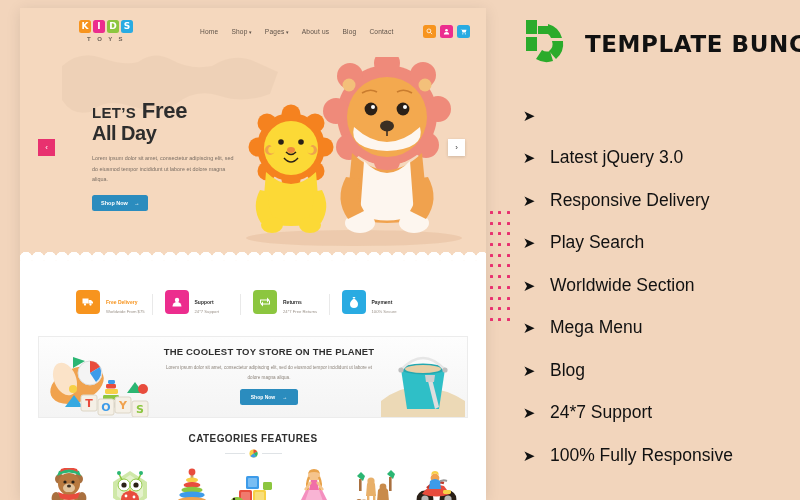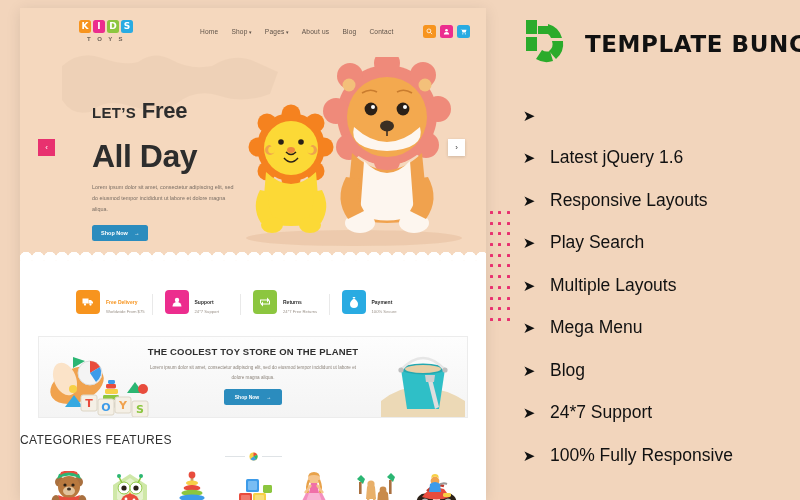--- a/index.html
+++ b/index.html
@@ -91,21 +91,21 @@
     width:13px; height:13px; border-radius:2.5px;
     display:flex; align-items:center; justify-content:center;
     color:#fff;
   }
   .nav-ic svg { width:7px; height:7px; fill:#fff; }
 
   
   .hero-copy { position:absolute; left:72px; top:92px; width:180px; z-index:3; }
   .h-l1 { font-size:22px; line-height:1.02; color:#2d2d2d; font-weight:bold; letter-spacing:-.3px; }
   .h-l1 .lets { font-size:15px; letter-spacing:.3px; }
-  .h-l2 { font-size:32px; line-height:1.02; color:#2d2d2d; font-weight:bold; margin-top:18px; letter-spacing:-.5px; }
+  .h-l2 { font-size:20px; line-height:1.02; color:#2d2d2d; font-weight:bold; margin-top:1px; letter-spacing:-.5px; }
   .h-desc { font-size:5.4px; line-height:2.0; color:#7a6e64; margin-top:9px; width:148px; }
   .h-btn {
     margin-top:10px; display:inline-flex; align-items:center; gap:6px;
     background:#2b8cbe; color:#fff; font-size:5.5px; font-weight:bold;
     padding:5px 9px; border-radius:2.5px;
   }
 
   
   .lions { position:absolute; right:14px; bottom:14px; width:236px; height:190px; z-index:2; }
 
@@ -135,35 +135,35 @@
   .svc-ic svg { width:12px; height:12px; fill:#fff; }
   .svc-t1 { font-size:5px; font-weight:bold; color:#f0a500; white-space:nowrap; }
   .svc-t2 { font-size:4.2px; color:#9b9289; margin-top:1.5px; white-space:nowrap; }
 
   
   .banner {
     position:absolute; left:18px; top:328px; width:430px; height:82px;
     background:linear-gradient(180deg,#fdfdfd,#f4f4f4);
     border:1px solid #ececec; overflow:hidden;
   }
-  .banner-center { position:absolute; left:0; top:9px; width:100%; text-align:center; }
+  .banner-center { position:absolute; left:16px; top:9px; width:100%; text-align:center; }
   .bn-title { font-size:9.5px; font-weight:bold; color:#2f2f2f; letter-spacing:.2px; }
   .bn-desc { font-size:4.6px; line-height:2.1; color:#8d857c; margin-top:6px; }
   .bn-btn {
     margin-top:7px; display:inline-flex; align-items:center; gap:7px;
     background:#2b8cbe; color:#fff; font-size:5px; font-weight:bold;
     padding:5px 11px; border-radius:2.5px;
   }
   .banner-left { position:absolute; left:4px; bottom:0; width:116px; height:72px; }
   .banner-right { position:absolute; right:2px; bottom:0; width:84px; height:78px; }
 
   
   .cats { position:absolute; left:0; top:425px; width:100%; }
   .cats-title {
-    text-align:left; font-size:12px; font-weight:normal;
+    text-align:center; font-size:10px; font-weight:bold;
     color:#2f2f2f; letter-spacing:.4px;
   }
   .cats-div {
     display:flex; align-items:center; justify-content:center;
     gap:4px; margin-top:5px;
   }
   .cats-div .bar { width:20px; height:1.5px; background:#dfe3e6; }
   .cats-row {
     display:flex; justify-content:space-between;
     padding:0 26px; margin-top:10px;
@@ -189,33 +189,33 @@
     </span>
     <span class="brand-name">TEMPLATE BUNCH</span>
   </div>
 
   <ul class="feat-list">
     <li class="feat-item">
       <span class="feat-arrow">➤</span>
     </li>
     <li class="feat-item">
       <span class="feat-arrow">➤</span>
-      <span class="feat-label">Latest jQuery 1.6</span>
-    </li>
-    <li class="feat-item">
-      <span class="feat-arrow">➤</span>
-      <span class="feat-label">Responsive Layouts</span>
+      <span class="feat-label">Latest jQuery 3.0</span>
+    </li>
+    <li class="feat-item">
+      <span class="feat-arrow">➤</span>
+      <span class="feat-label">Responsive Delivery</span>
     </li>
     <li class="feat-item">
       <span class="feat-arrow">➤</span>
       <span class="feat-label">Play Search</span>
     </li>
     <li class="feat-item">
       <span class="feat-arrow">➤</span>
-      <span class="feat-label">Multiple Layouts</span>
+      <span class="feat-label">Worldwide Section</span>
     </li>
     <li class="feat-item">
       <span class="feat-arrow">➤</span>
       <span class="feat-label">Mega Menu</span>
     </li>
     <li class="feat-item">
       <span class="feat-arrow">➤</span>
       <span class="feat-label">Blog</span>
     </li>
     <li class="feat-item">

